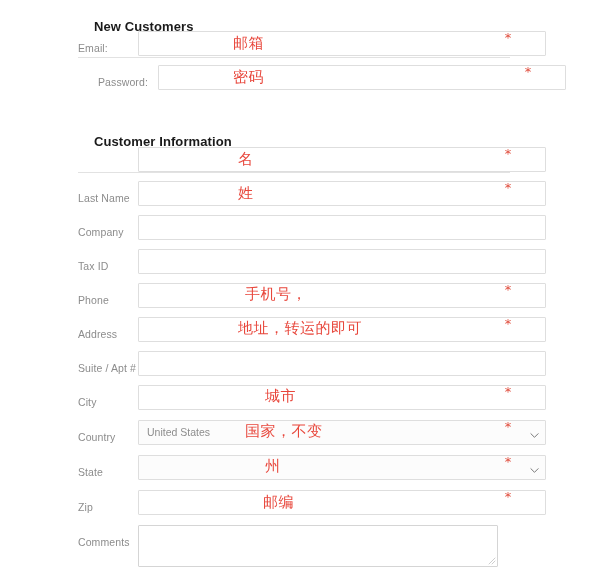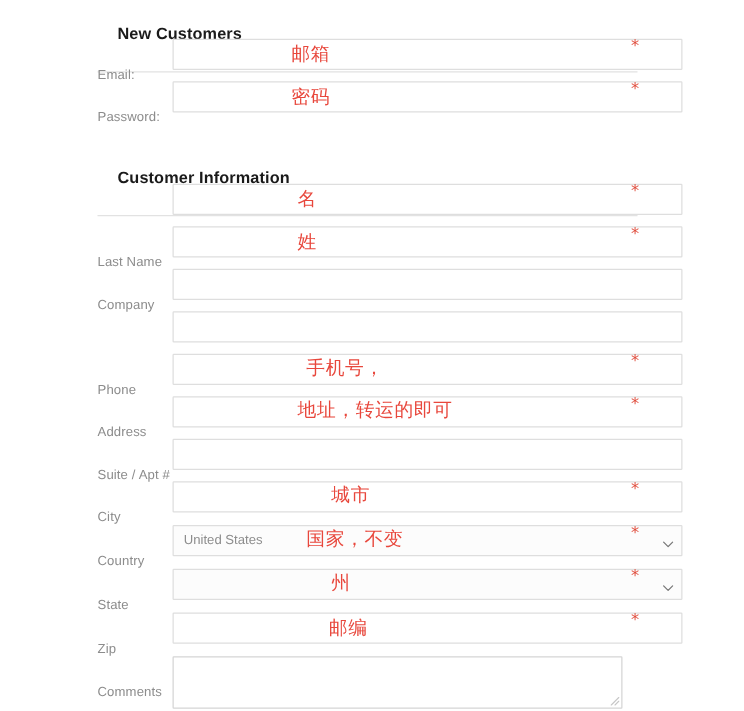--- a/index.html
+++ b/index.html
@@ -35,21 +35,21 @@
 
   
   .row {
     position: absolute;
     left: 78px;
     width: 440px;
     height: 26px;
   }
   .row-label {
     position: absolute;
-    left: 0; top: 16px;
+    left: 0; top: 4px;
     width: 58px;
     height: 26px;
     line-height: 26px;
     font-size: 10.5px;
     color: #8c8c8c;
     white-space: nowrap;
     letter-spacing: 0.1px;
   }
   .row-label.wide { width: 62px; }
 
@@ -136,21 +136,21 @@
 
   <div class="row" style="top:31px;">
     <div class="row-label">Email:</div>
     <div class="field">
       <div class="field-placeholder"></div>
     </div>
     <div class="req">*</div>
   </div>
   <div class="annot" style="left:233px; top:33px;">邮箱</div>
 
-  <div class="row" style="top:65px;">
+  <div class="row" style="top:65px;margin-left:20px;">
     <div class="row-label">Password:</div>
     <div class="field">
       <div class="field-placeholder"></div>
     </div>
     <div class="req">*</div>
   </div>
   <div class="annot" style="left:233px; top:67px;">密码</div>
 
   <div class="section" style="top:119px;">
     <div class="section-title">Customer Information</div>
@@ -175,20 +175,21 @@
   <div class="annot" style="left:238px; top:183px;">姓</div>
 
   <div class="row" style="top:215px;">
     <div class="row-label">Company</div>
     <div class="field">
       <div class="field-placeholder"></div>
     </div>
   </div>
 
   <div class="row" style="top:249px;">
+    <div class="row-label">Tax ID</div>
     <div class="field">
       <div class="field-placeholder"></div>
     </div>
   </div>
 
   <div class="row" style="top:283px;">
     <div class="row-label">Phone</div>
     <div class="field">
       <div class="field-placeholder"></div>
     </div>

